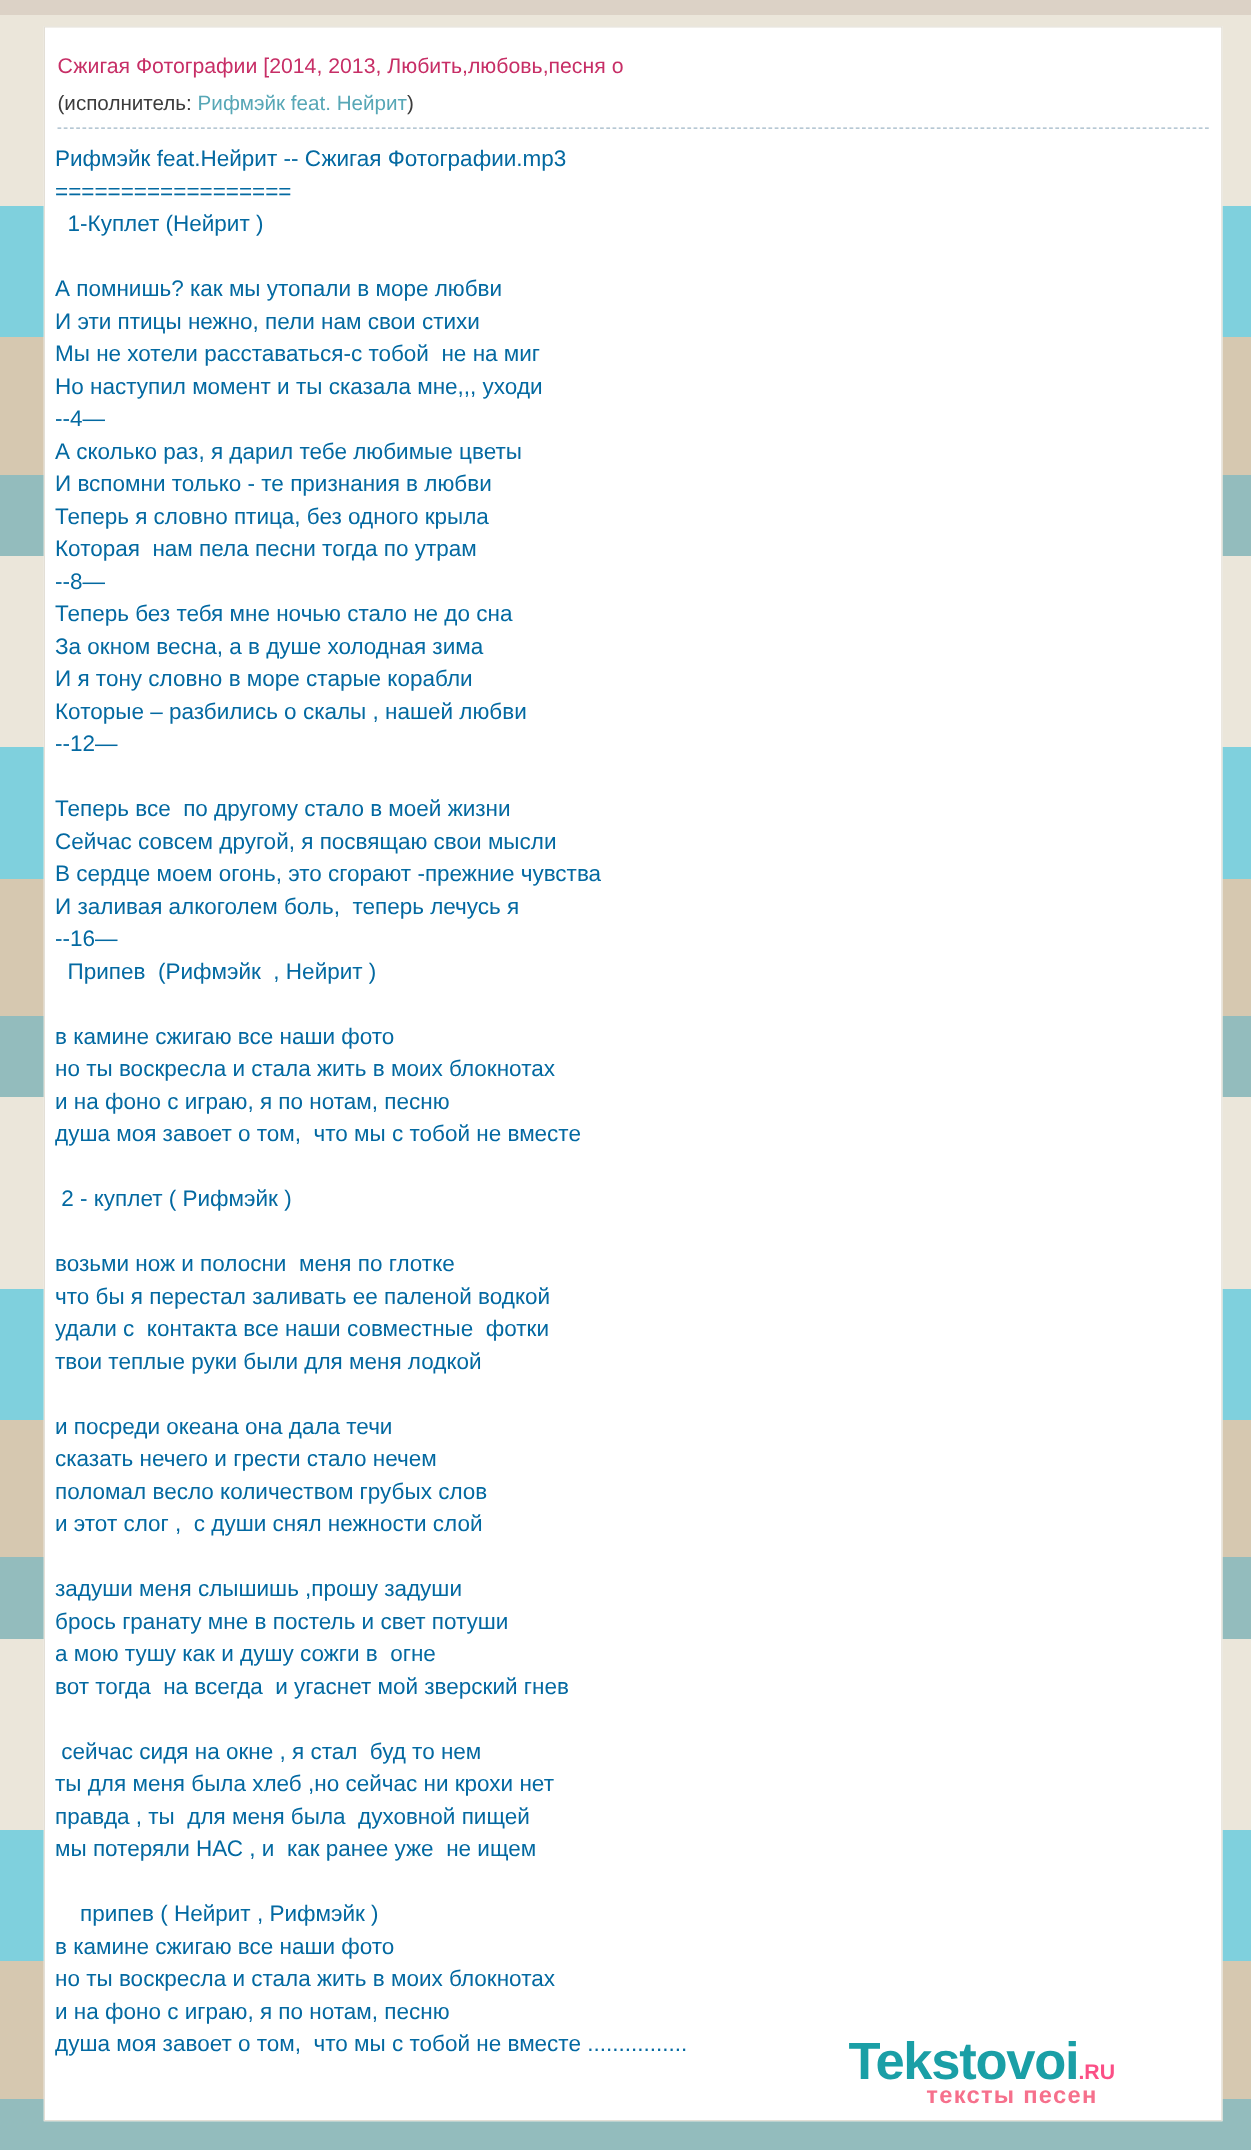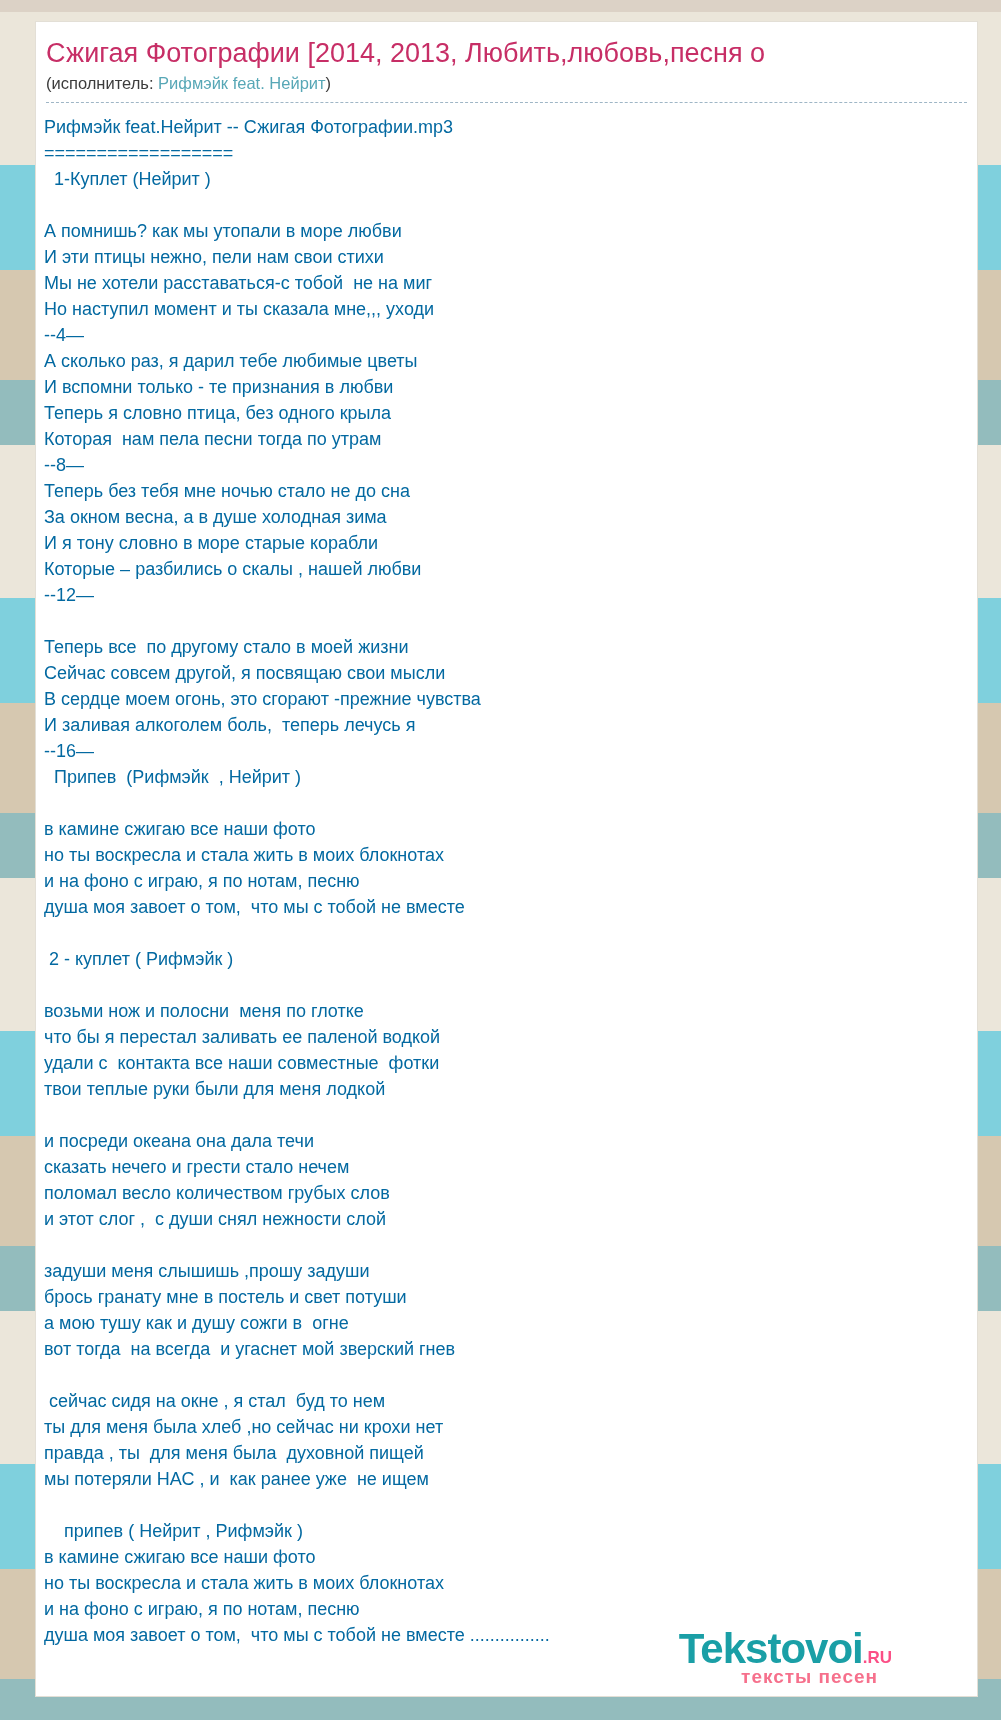--- a/index.html
+++ b/index.html
@@ -20,21 +20,21 @@
       #d6c8b0 258px, #d6c8b0 368px,
       #93bcbd 368px, #93bcbd 433px);
   }
   .content{
     position:absolute;left:35px;top:21px;width:943px;height:1676px;
     background:#ffffff;border:1px solid #e3dfd6;box-sizing:border-box;
     padding:16px 0 0 8px;overflow:hidden;
   }
   .title{
     margin:0 0 6px 2px;
-    color:#c72e66;font-size:27px;line-height:30px;font-weight:normal;
+    color:#c72e66;font-size:17px;line-height:30px;font-weight:normal;
   }
   .title-line{white-space:nowrap;overflow:hidden;}
   .artist-row{
     margin:2px 10px 0 2px;
     font-size:16.5px;color:#3c3c3c;
     padding-bottom:9px;
     border-bottom:1px dashed #9fb6c6;
   }
   .artist-link{
     color:#57a7b6;text-decoration:none;cursor:pointer;

